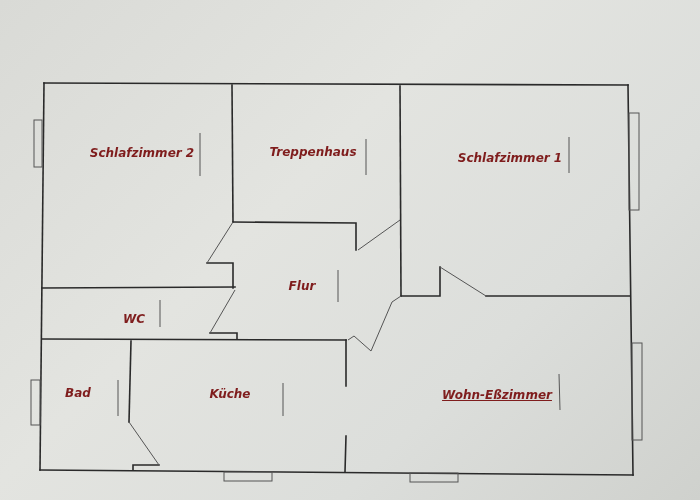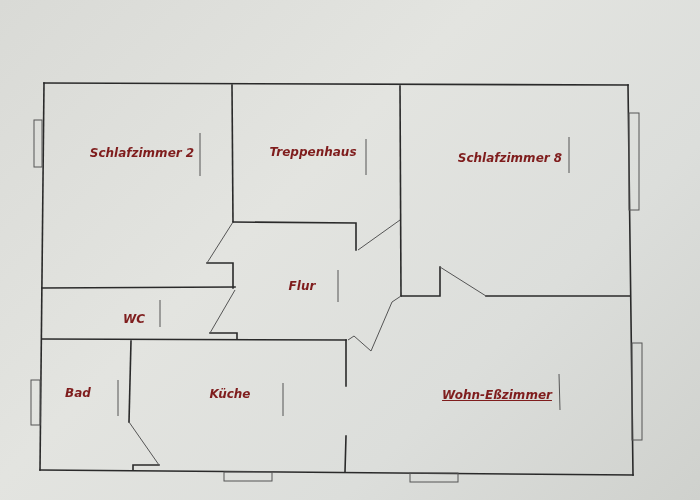--- a/index.html
+++ b/index.html
@@ -77,18 +77,18 @@
     <line x1="338" y1="270" x2="338" y2="302"></line>
     <line x1="160" y1="300" x2="160" y2="327"></line>
     <line x1="118" y1="380" x2="118" y2="416"></line>
     <line x1="283" y1="383" x2="283" y2="416"></line>
     <line x1="559" y1="374" x2="560" y2="410"></line>
   </g>
 </svg>
 
 <div class="label" style="left:142px; top:153px;">Schlafzimmer 2</div>
 <div class="label" style="left:313px; top:144px;margin-top:8px;">Treppenhaus</div>
-<div class="label" style="left:510px; top:158px;">Schlafzimmer 8</div>
+<div class="label" style="left:510px; top:158px;">Schlafzimmer 1</div>
 <div class="label" style="left:302px; top:286px;">Flur</div>
 <div class="label" style="left:134px; top:319px;">WC</div>
 <div class="label" style="left:78px; top:393px;">Bad</div>
 <div class="label" style="left:230px; top:394px;">Küche</div>
 <div class="label" style="left:497px; top:395px;text-decoration:underline;">Wohn-Eßzimmer</div>
 
 </body></html>

